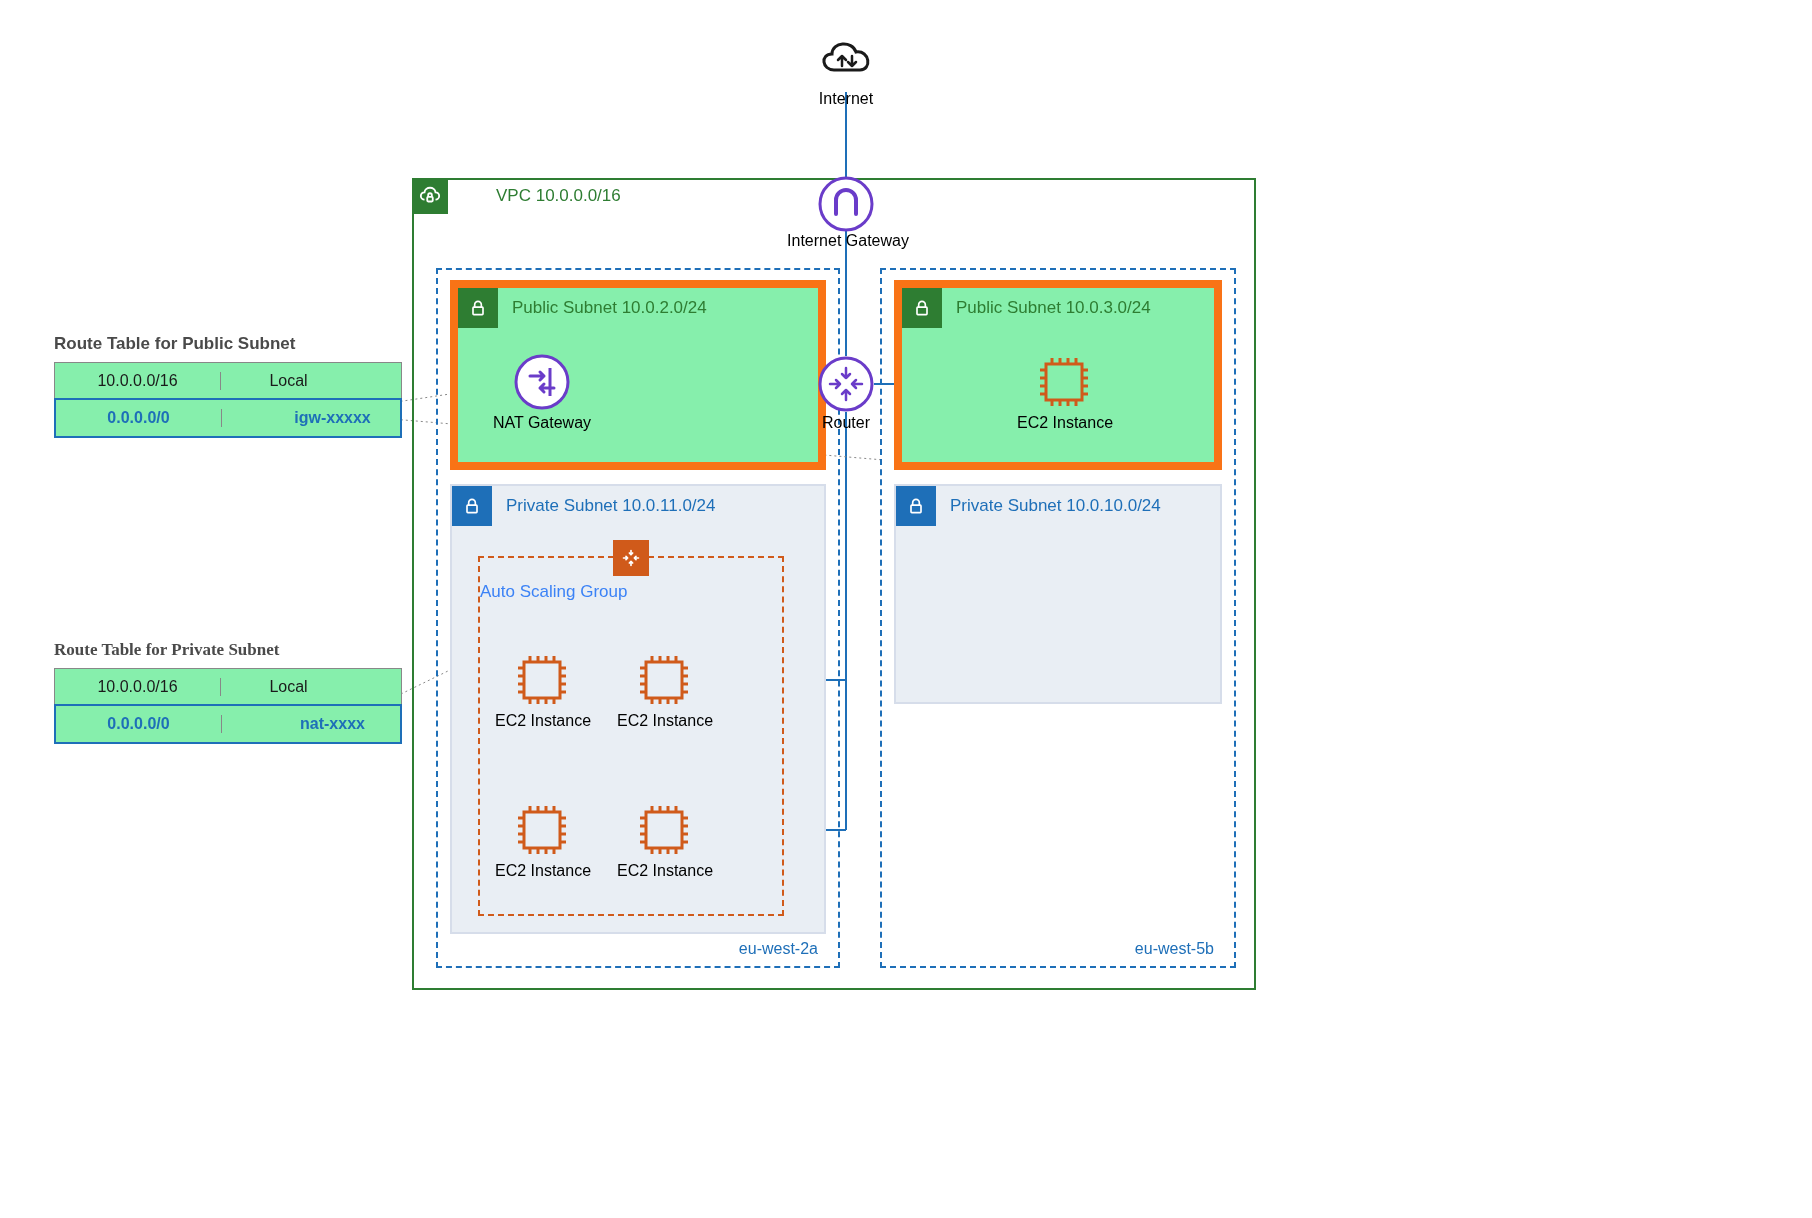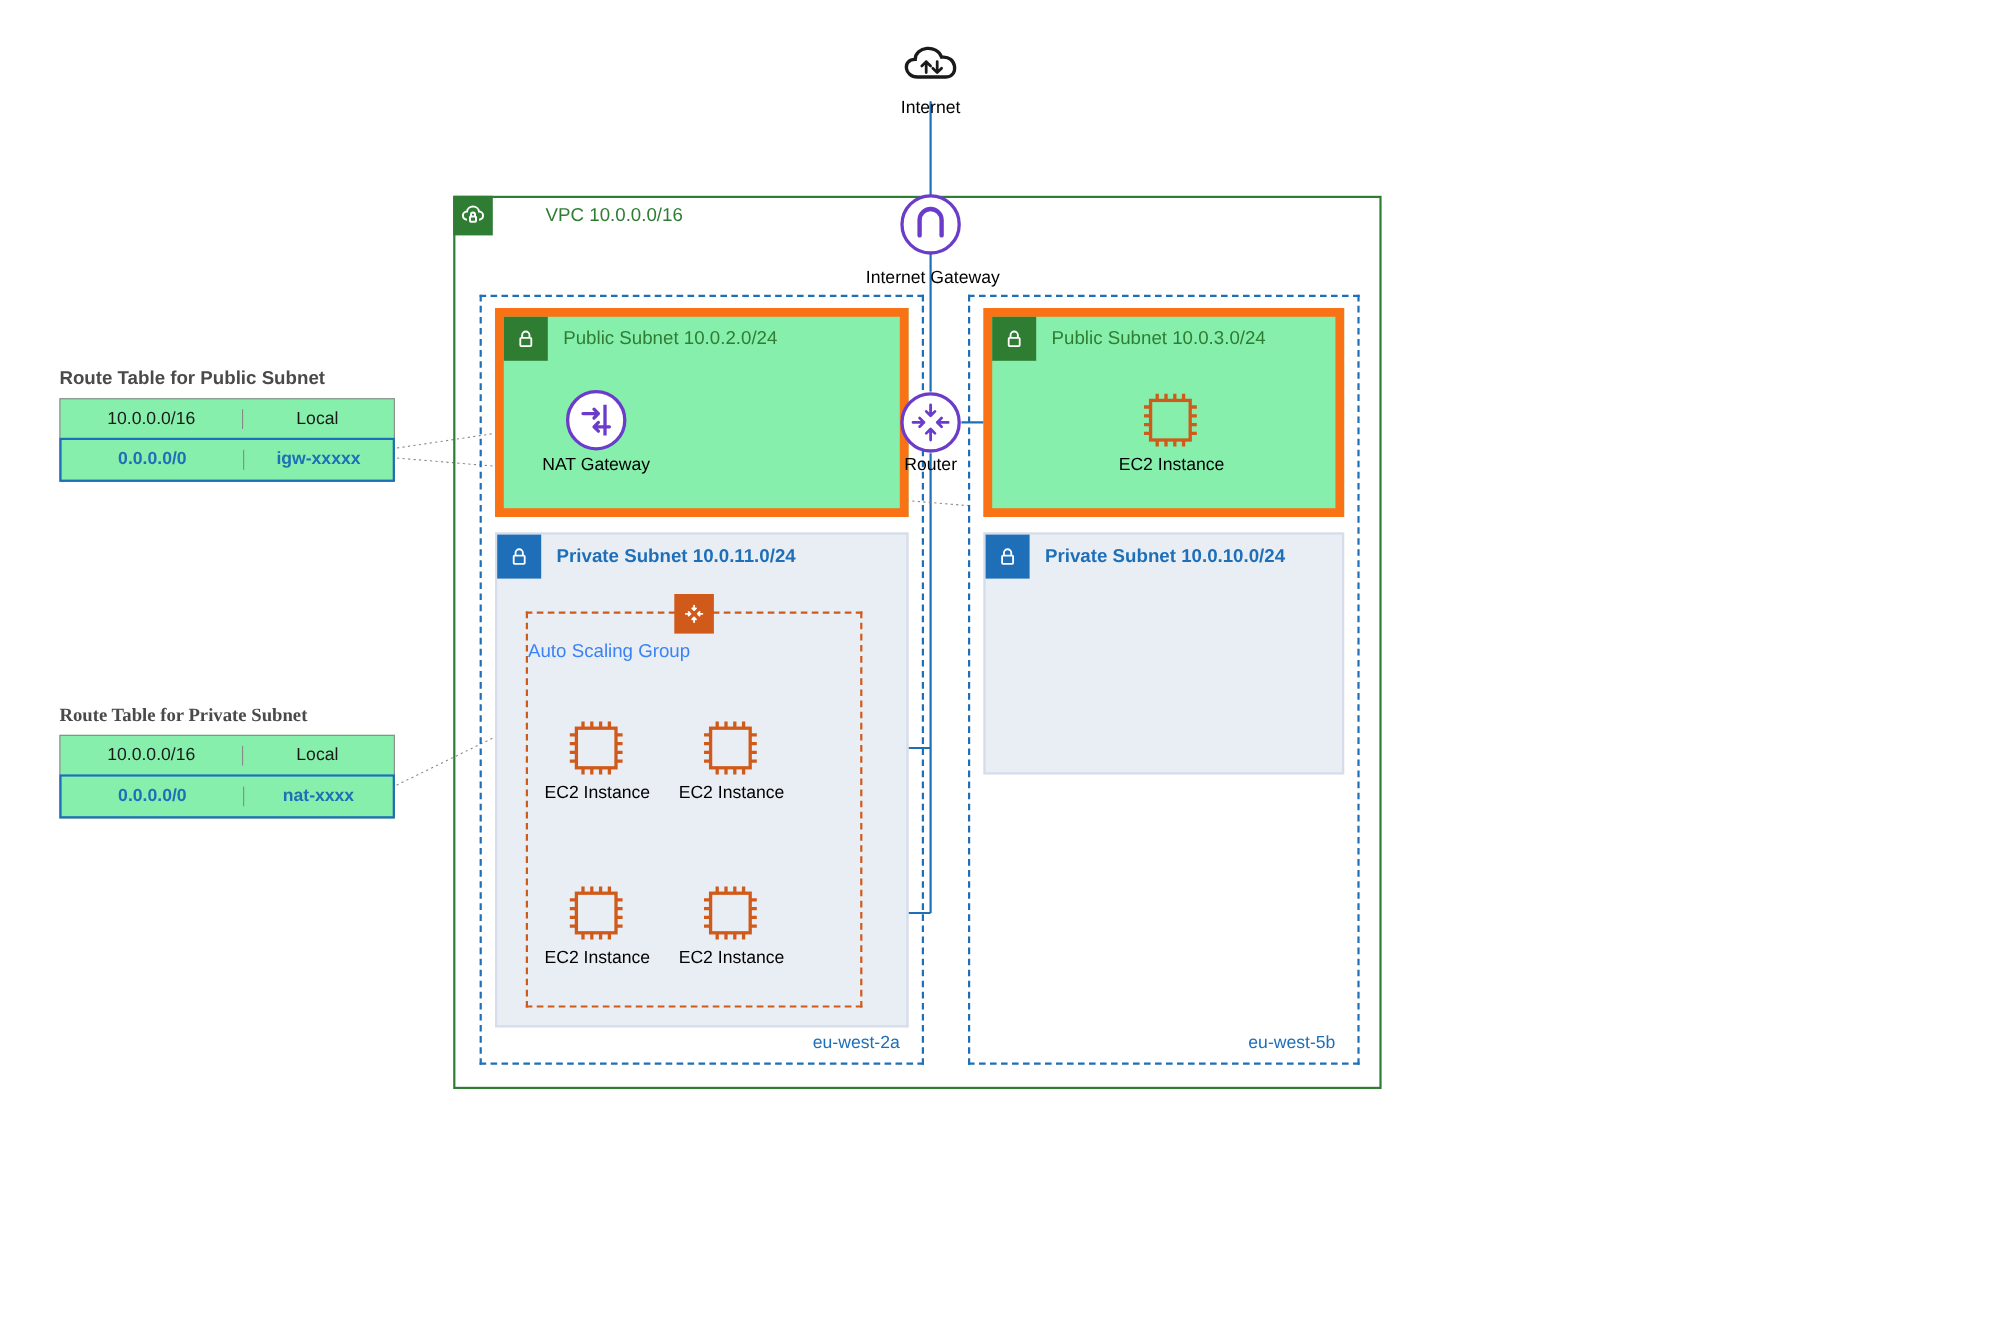--- a/index.html
+++ b/index.html
@@ -48,21 +48,20 @@
     color: #1e6fb8;
     font-size: 16px;
   }
   .public-subnet {
     background: #86efac;
     border: 8px solid #f97316;
   }
   .private-subnet {
     background: #e9eef4;
     border: 2px solid #d6ddea;
-    font-weight: bold;
   }
   .subnet-label {
     position: absolute;
     top: 10px; left: 54px;
     font-size: 17px;
   }
   .subnet-label.green { color: #2e7d32; }
   .subnet-label.blue  { color: #1e6fb8; }
   .subnet-icon {
     position: absolute;
@@ -119,20 +118,21 @@
   .route-table .row div {
     text-align: center;
   }
   .route-table .cell-a { width: 165px; border-right: 1px solid #888; }
   .route-table .cell-b { width: 135px; }
   .route-table .highlight {
     border: 2px solid #1e6fb8;
     color: #1e6fb8;
     font-weight: 600;
     margin: -1px;
+    gap: 43px;
   }
   svg.conn { position: absolute; top:0; left:0; pointer-events:none; }
 </style>
 </head>
 <body>
 
 <div class="canvas">
 
   <svg class="conn" width="1812" height="1218">
 
@@ -178,21 +178,21 @@
     </div>
     <div class="vpc-label">VPC 10.0.0.0/16</div>
   </div>
 
   <div class="box" style="left:818px; top:176px; width:56px; height:56px;">
     <svg width="56" height="56" viewBox="0 0 56 56">
       <circle cx="28" cy="28" r="26" fill="#fff" stroke="#6a3cc9" stroke-width="3"></circle>
       <path d="M18 38 v-14 a10 10 0 0 1 20 0 v14" fill="none" stroke="#6a3cc9" stroke-width="4" stroke-linecap="round"></path>
     </svg>
   </div>
-  <div class="box node-label" style="left:770px; top:244px; width:156px;">Internet Gateway</div>
+  <div class="box node-label" style="left:770px; top:232px; width:156px;">Internet Gateway</div>
 
   <div class="box az" style="left:436px; top:268px; width:404px; height:700px;">
     <div class="az-label">eu-west-2a</div>
   </div>
 
   <div class="box az" style="left:880px; top:268px; width:356px; height:700px;">
     <div class="az-label">eu-west-5b</div>
   </div>
 
   <div class="box public-subnet" style="left:450px; top:280px; width:376px; height:190px;">

